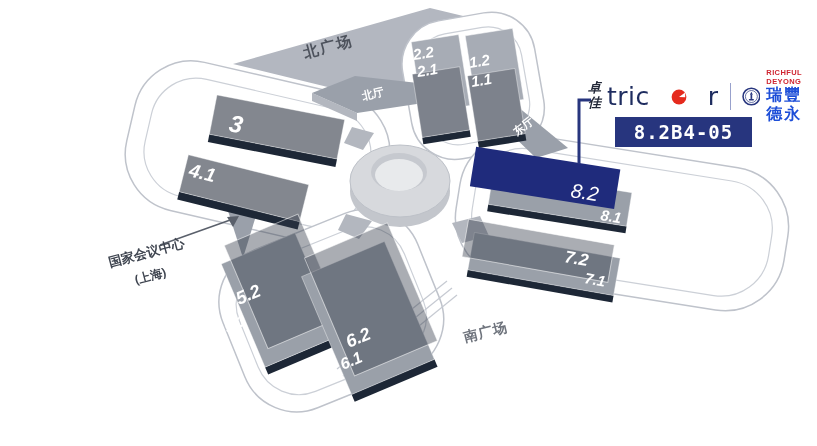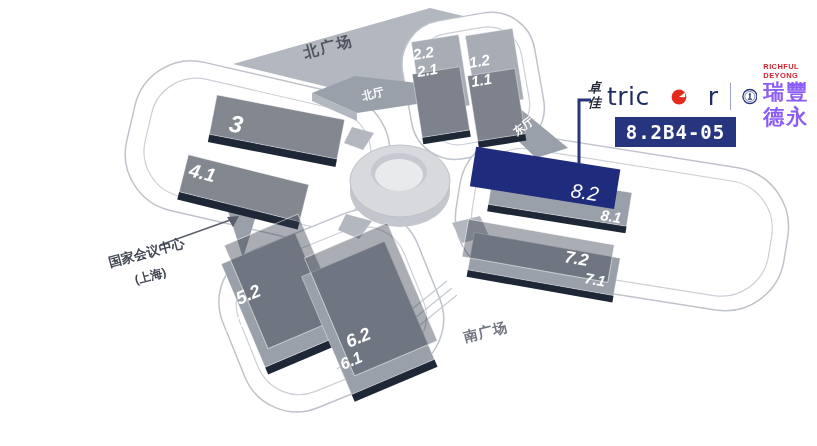--- a/index.html
+++ b/index.html
@@ -27,22 +27,22 @@
   .steps{stroke:#c6cad2;stroke-width:1.2;}
 
   .logo{position:absolute;left:588px;top:76px;height:40px;display:flex;align-items:center;gap:6px;}
   .cn-vert{display:flex;flex-direction:column;font-family:"DejaVu Serif",serif;font-style:italic;
            font-size:13px;line-height:1.12;color:#222838;font-weight:bold;}
   .wordmark{display:flex;align-items:center;font-family:"DejaVu Sans",sans-serif;
             font-size:25px;color:#1e2c5f;font-weight:500;letter-spacing:0.5px;gap:20px;}
   .logo-divider{border-left:1.5px solid #98a1cc;height:27px;margin:0 5px;}
   .rf{display:flex;flex-direction:column;justify-content:space-between;line-height:1.15;}
   .rf-en{font-size:7.5px;font-weight:bold;color:#cf2430;letter-spacing:0.4px;}
-  .rf-cn{font-size:21px;font-weight:bold;color:#8b5cf6;letter-spacing:2px;}
-  .badge{position:absolute;left:615px;top:117px;width:121px;height:30px;background:#27357e;
+  .rf-cn{font-size:16px;font-weight:bold;color:#1d4ed8;letter-spacing:2px;}
+  .badge{position:absolute;left:615px;top:117px;width:137px;height:30px;background:#27357e;
          color:#ffffff;font-family:"DejaVu Sans Mono",monospace;font-size:19px;font-weight:bold;
          letter-spacing:1px;display:flex;align-items:center;justify-content:center;}
 </style>
 </head>
 <body>
 
 <div class="stage">
 
   <svg class="map" width="817" height="446" viewBox="0 0 817 446">
 

